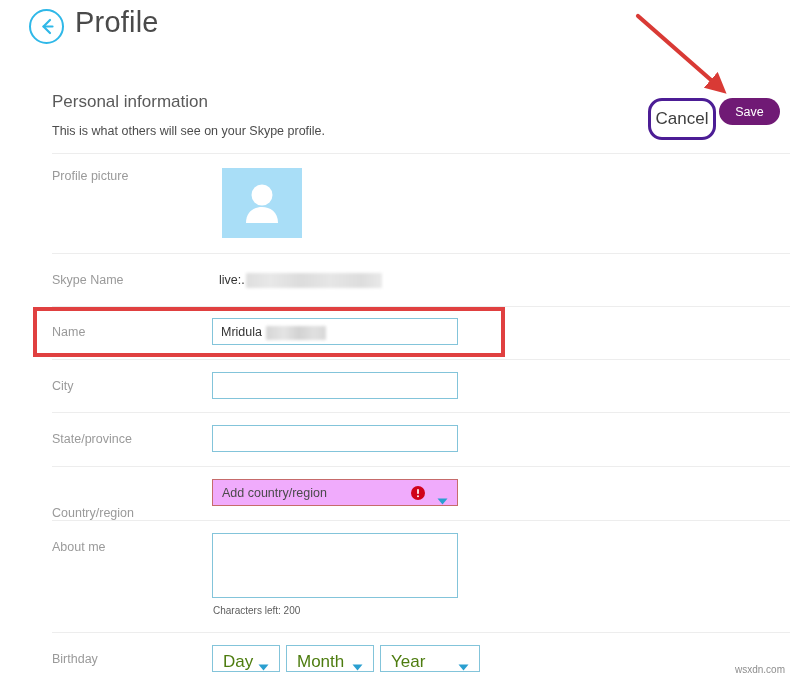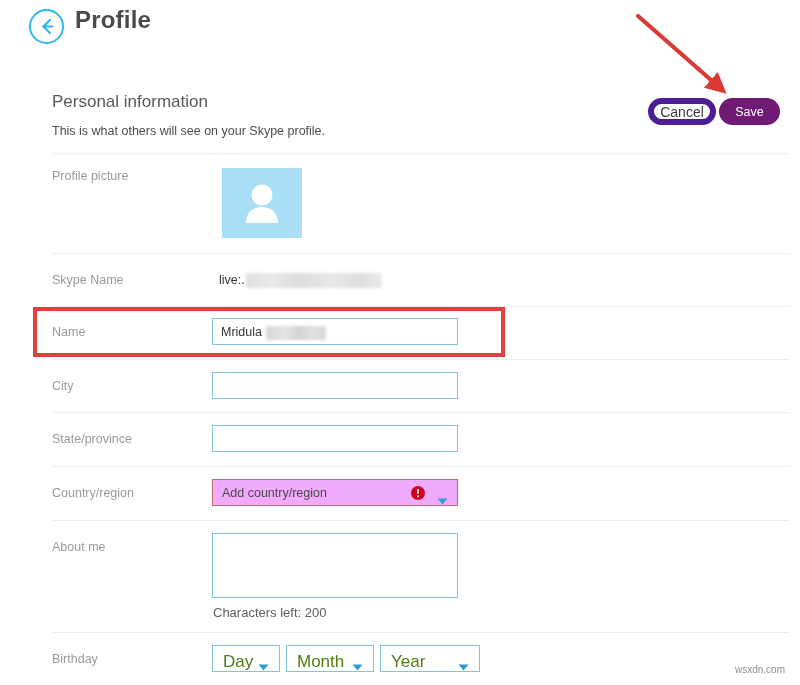--- a/index.html
+++ b/index.html
@@ -29,22 +29,22 @@
     width: 35px; height: 35px;
     border-radius: 50%;
     border: 2px solid #2fb8e8;
     box-sizing: border-box;
     cursor: pointer;
   }
   #back-button svg { display: block; }
   #page-title {
     position: absolute;
     left: 75px; top: 6px;
-    font-size: 24px;
-    font-weight: 700;
+    font-size: 29px;
+    font-weight: 400;
     color: #4a4a4a;
     letter-spacing: 0.2px;
     white-space: nowrap;
   }
 
   
   #section-title {
     position: absolute;
     left: 52px; top: 92px;
     font-size: 17px;
@@ -57,26 +57,26 @@
     left: 52px; top: 124px;
     font-size: 12.5px;
     color: #4c4c4c;
     white-space: nowrap;
   }
 
   
   #cancel-button {
     position: absolute;
     left: 648px; top: 98px;
-    width: 68px; height: 27px;
-    border: 6px solid #4c1d95;
+    width: 68px; height: 42px;
+    border: 3px solid #4c1d95;
     border-radius: 14px;
     background: #ffffff;
     color: #3d3d3d;
-    font-size: 14px;
+    font-size: 17px;
     font-family: "Liberation Sans", sans-serif;
     cursor: pointer;
     padding: 0;
   }
   #save-button {
     position: absolute;
     left: 719px; top: 98px;
     width: 61px; height: 27px;
     border: none;
     border-radius: 14px;
@@ -222,21 +222,21 @@
     font-family: "Liberation Sans", sans-serif;
     font-size: 12.5px;
     color: #333333;
     padding: 5px 8px;
     resize: none;
     outline: none;
   }
   #characters-left {
     position: absolute;
     left: 213px; top: 605px;
-    font-size: 13px;
+    font-size: 10px;
     color: #5d5d5d;
     white-space: nowrap;
   }
 
   
   .bday-select {
     position: absolute;
     top: 645px;
     height: 27px;
     box-sizing: border-box;
@@ -327,21 +327,21 @@
 
 <div class="row-sep" style="top:359px;"></div>
 <div class="field-label" style="top:379px;">City</div>
 <input class="text-input" style="top: 372px;" id="city-input" value="">
 
 <div class="row-sep" style="top:412px;"></div>
 <div class="field-label" style="top:432px;">State/province</div>
 <input class="text-input" style="top: 425px;" id="state-input" value="">
 
 <div class="row-sep" style="top:466px;"></div>
-<div class="field-label" style="top:486px;">Country/region</div>
+<div class="field-label" style="top:506px;">Country/region</div>
 <div id="country-select">
   <span id="country-select-label">Add country/region</span>
   <span id="country-error-icon">
     <svg width="14" height="14" viewBox="0 0 14 14">
       <circle cx="7" cy="7" r="7" fill="#d0021b"></circle>
       <rect x="6.15" y="3" width="1.7" height="5" rx="0.8" fill="#ffffff"></rect>
       <circle cx="7" cy="10.2" r="1" fill="#ffffff"></circle>
     </svg>
   </span>
   <span id="country-chevron-icon">

